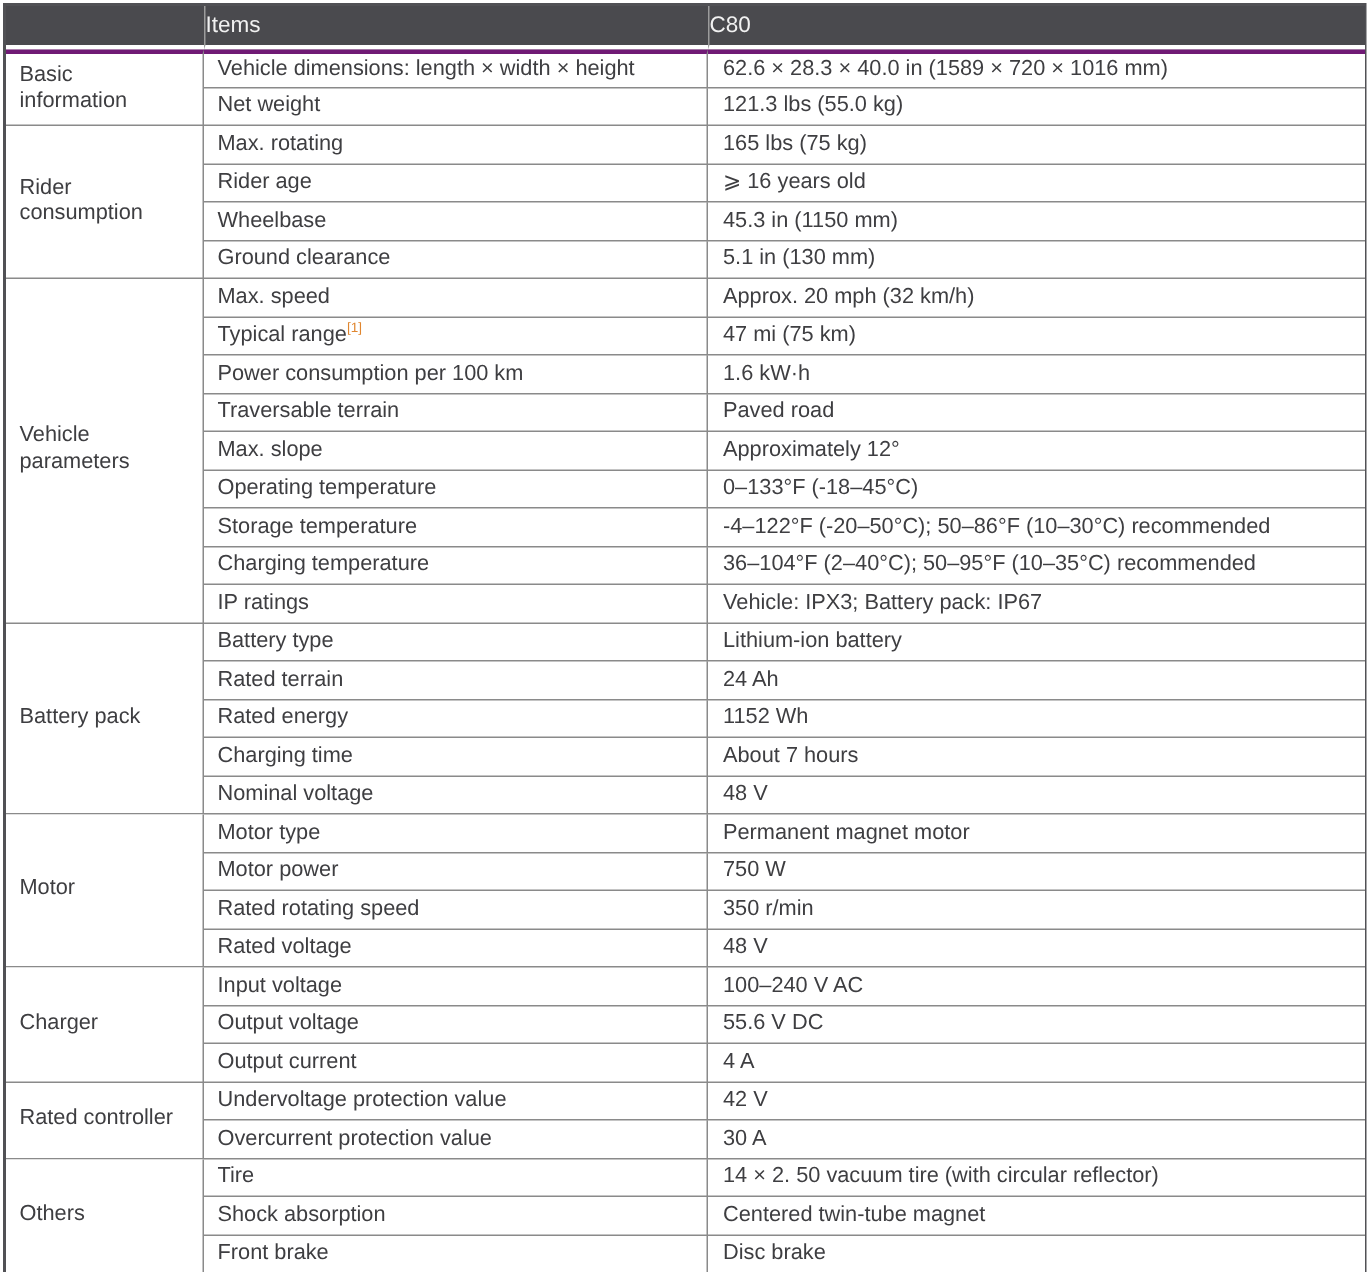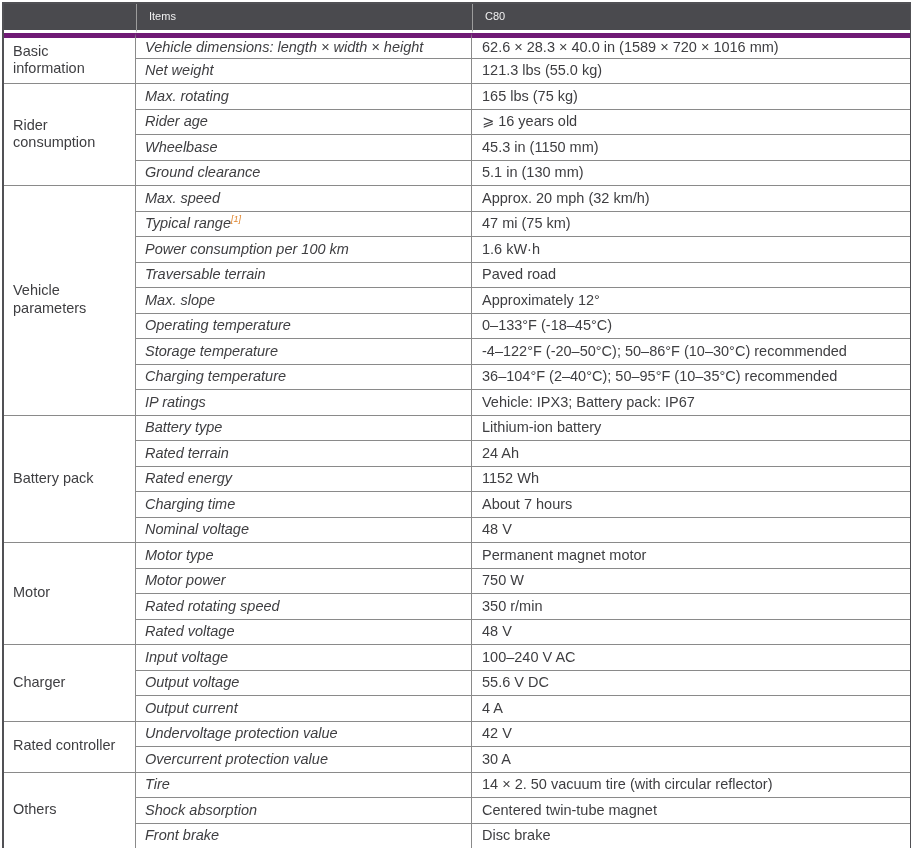--- a/index.html
+++ b/index.html
@@ -18,51 +18,51 @@
     border: 2px solid #515155;
   }
   col.c-group { width: 132px; }
   col.c-item  { width: 336px; }
   col.c-value { width: 438px; }
 
   thead th {
     background: #4a4a4e;
     color: #f1f1f1;
     font-weight: 400;
-    font-size: 11px;
+    font-size: 15px;
     text-align: left;
     height: 29px;
-    padding: 0 6px 2px 12px;
+    padding: 0 6px 2px 0;
     border-bottom: 3px solid #ffffff;
     vertical-align: middle;
     overflow: hidden; white-space: nowrap;
   }
   thead th + th { border-left: 1px solid #9c9c9c; }
 
   tbody th, tbody td {
     height: 25.5px;
     font-size: 14.5px;
     color: #3e3e41;
     vertical-align: middle;
     padding: 0 5px 1px 9px;
     overflow: hidden;
     white-space: nowrap;
     border-bottom: 1px solid #8a8a8a;
   }
-  tbody tr:first-child > th, tbody tr:first-child > td { border-top: 5px solid #701a75; }
+  tbody tr:first-child > th, tbody tr:first-child > td { border-top: 3px solid #701a75; }
 
   th.group-cell {
     font-weight: 400;
     text-align: left;
     white-space: pre-line;
     line-height: 1.2;
     border-right: 1px solid #8a8a8a;
     background: #ffffff;
   }
-  td.item-cell { border-right: 1px solid #8a8a8a; font-style: italic; }
+  td.item-cell { border-right: 1px solid #8a8a8a; }
   td.value-cell { padding-left: 10px; margin-top: 19px; }
 
   sup.fn {
     color: #e0862f;
     font-size: 9px;
     line-height: 0;
     vertical-align: super;
     letter-spacing: 0;
   }
 </style>

